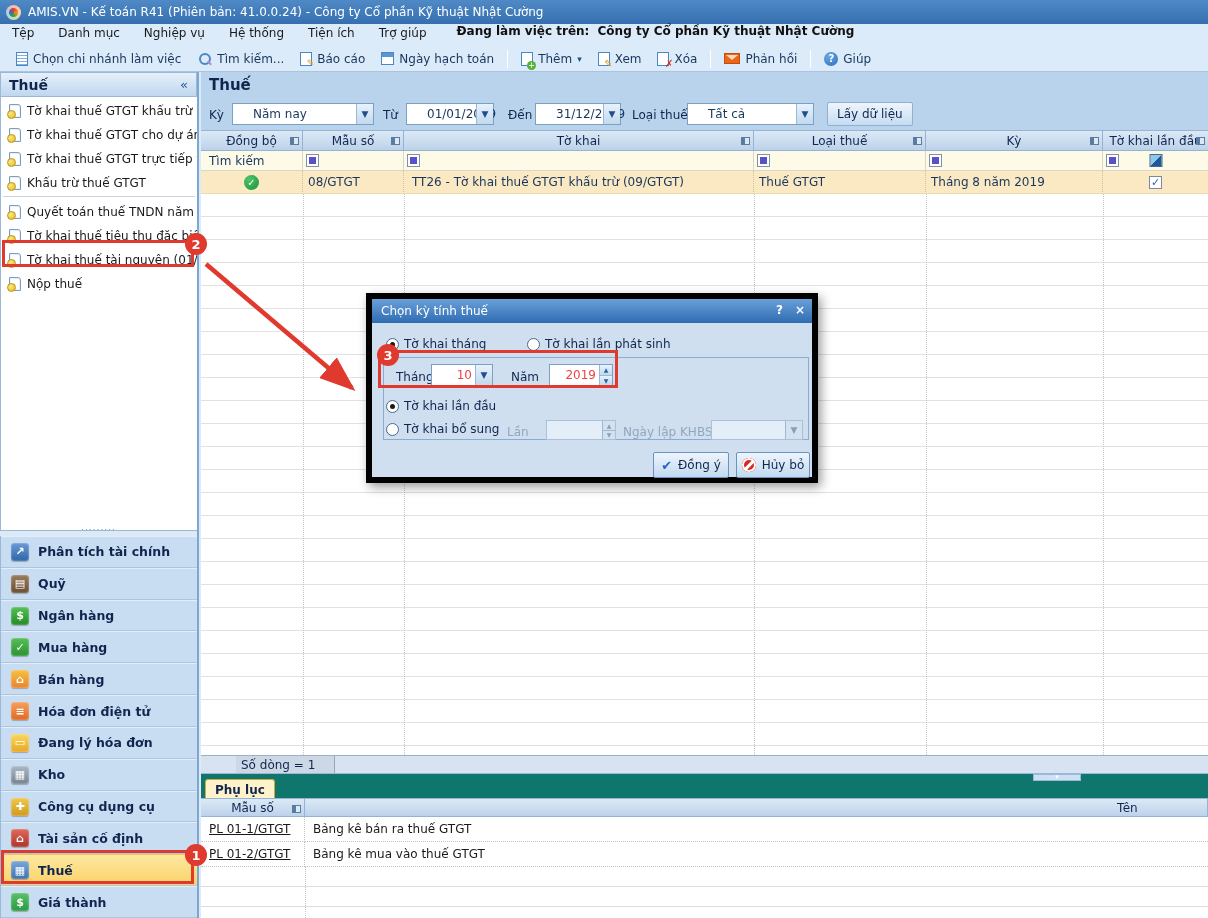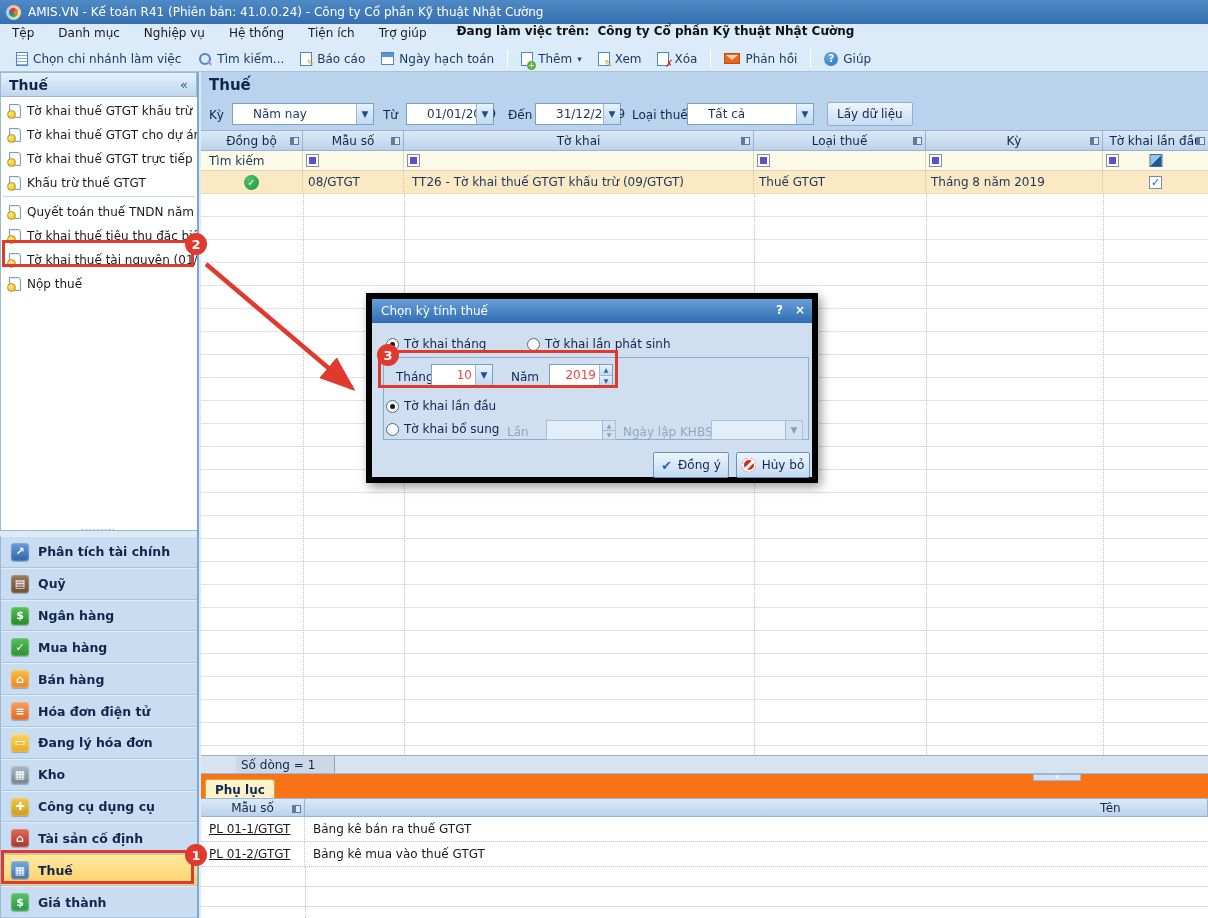--- a/index.html
+++ b/index.html
@@ -126,30 +126,30 @@
   .pad{ padding-left:5px; }
 
   .m-grid { position:absolute; left:0; top:122px; width:100%; height:561px;
     background:repeating-linear-gradient(#fff 0 22px,#e2e2e2 22px 23px); }
   .vline { position:absolute; top:0; bottom:0; width:0; border-left:1px dotted #c4c4c4; }
 
   .m-status { position:absolute; left:0; top:683px; width:100%; height:18px; background:#d7e3f0; border-top:1px solid #9ab0c6; }
   .status-cell { position:absolute; left:0; top:0; width:99px; height:18px; background:#ccd8e5;
     border-right:1px solid #92a8bf; display:flex; align-items:center; padding-left:5px; color:#10264e;margin-left:35px; }
 
-  .m-strip { position:absolute; left:0; top:701px; width:100%; height:25px; background:#f97316; border-top:1px solid #9ab8d8;text-align:right; }
+  .m-strip { position:absolute; left:0; top:701px; width:100%; height:25px; background:#0f766e; border-top:1px solid #9ab8d8;text-align:right; }
   .grip { position:absolute; left:832px; top:0; width:48px; height:7px; background:#cfe0f2; border:1px solid #9ab8d8;
     display:flex; align-items:center; justify-content:center; }
   .grip::after { content:"▾"; font-size:7px; color:#fff; margin-top:-2px; }
   .tab { position:absolute; left:4px; top:5px; height:20px; background:#fdf2c9; border:1px solid #cfa93e; border-bottom:none;
     border-radius:3px 3px 0 0; display:flex; align-items:center; padding:0 9px; font-weight:bold; color:#10264e; cursor:pointer; }
 
   .m-bhead { position:absolute; left:0; top:726px; width:100%; height:19px; display:flex; }
   .bh1 { width:104px; } .bh2 { flex:1; justify-content:flex-start; }
-  .bh2 span.lbl { position:absolute; left:795px;text-align:center; }
+  .bh2 span.lbl { position:absolute; left:812px;text-align:center; }
   .m-brow { position:absolute; left:0; width:100%; height:25px; display:flex; background:#fff; }
   .br1 { top:745px; } .br2 { top:770px; }
   .bcell1 { width:104px; border-right:1px dotted #c4c4c4; border-bottom:1px dotted #c4c4c4;
     display:flex; align-items:center; padding-left:8px; color:#1a1a1a;text-decoration:underline; }
   .bcell2 { flex:1; border-bottom:1px dotted #c4c4c4; display:flex; align-items:center; padding-left:8px; color:#1a1a1a; }
   .m-bempty { position:absolute; left:0; top:795px; width:100%; height:51px;
     background:repeating-linear-gradient(#fff 0 19px,#dedede 19px 20px); }
 
   
   .dialog { position:absolute; left:366px; top:293px; width:452px; height:190px; background:#cfdff0;

